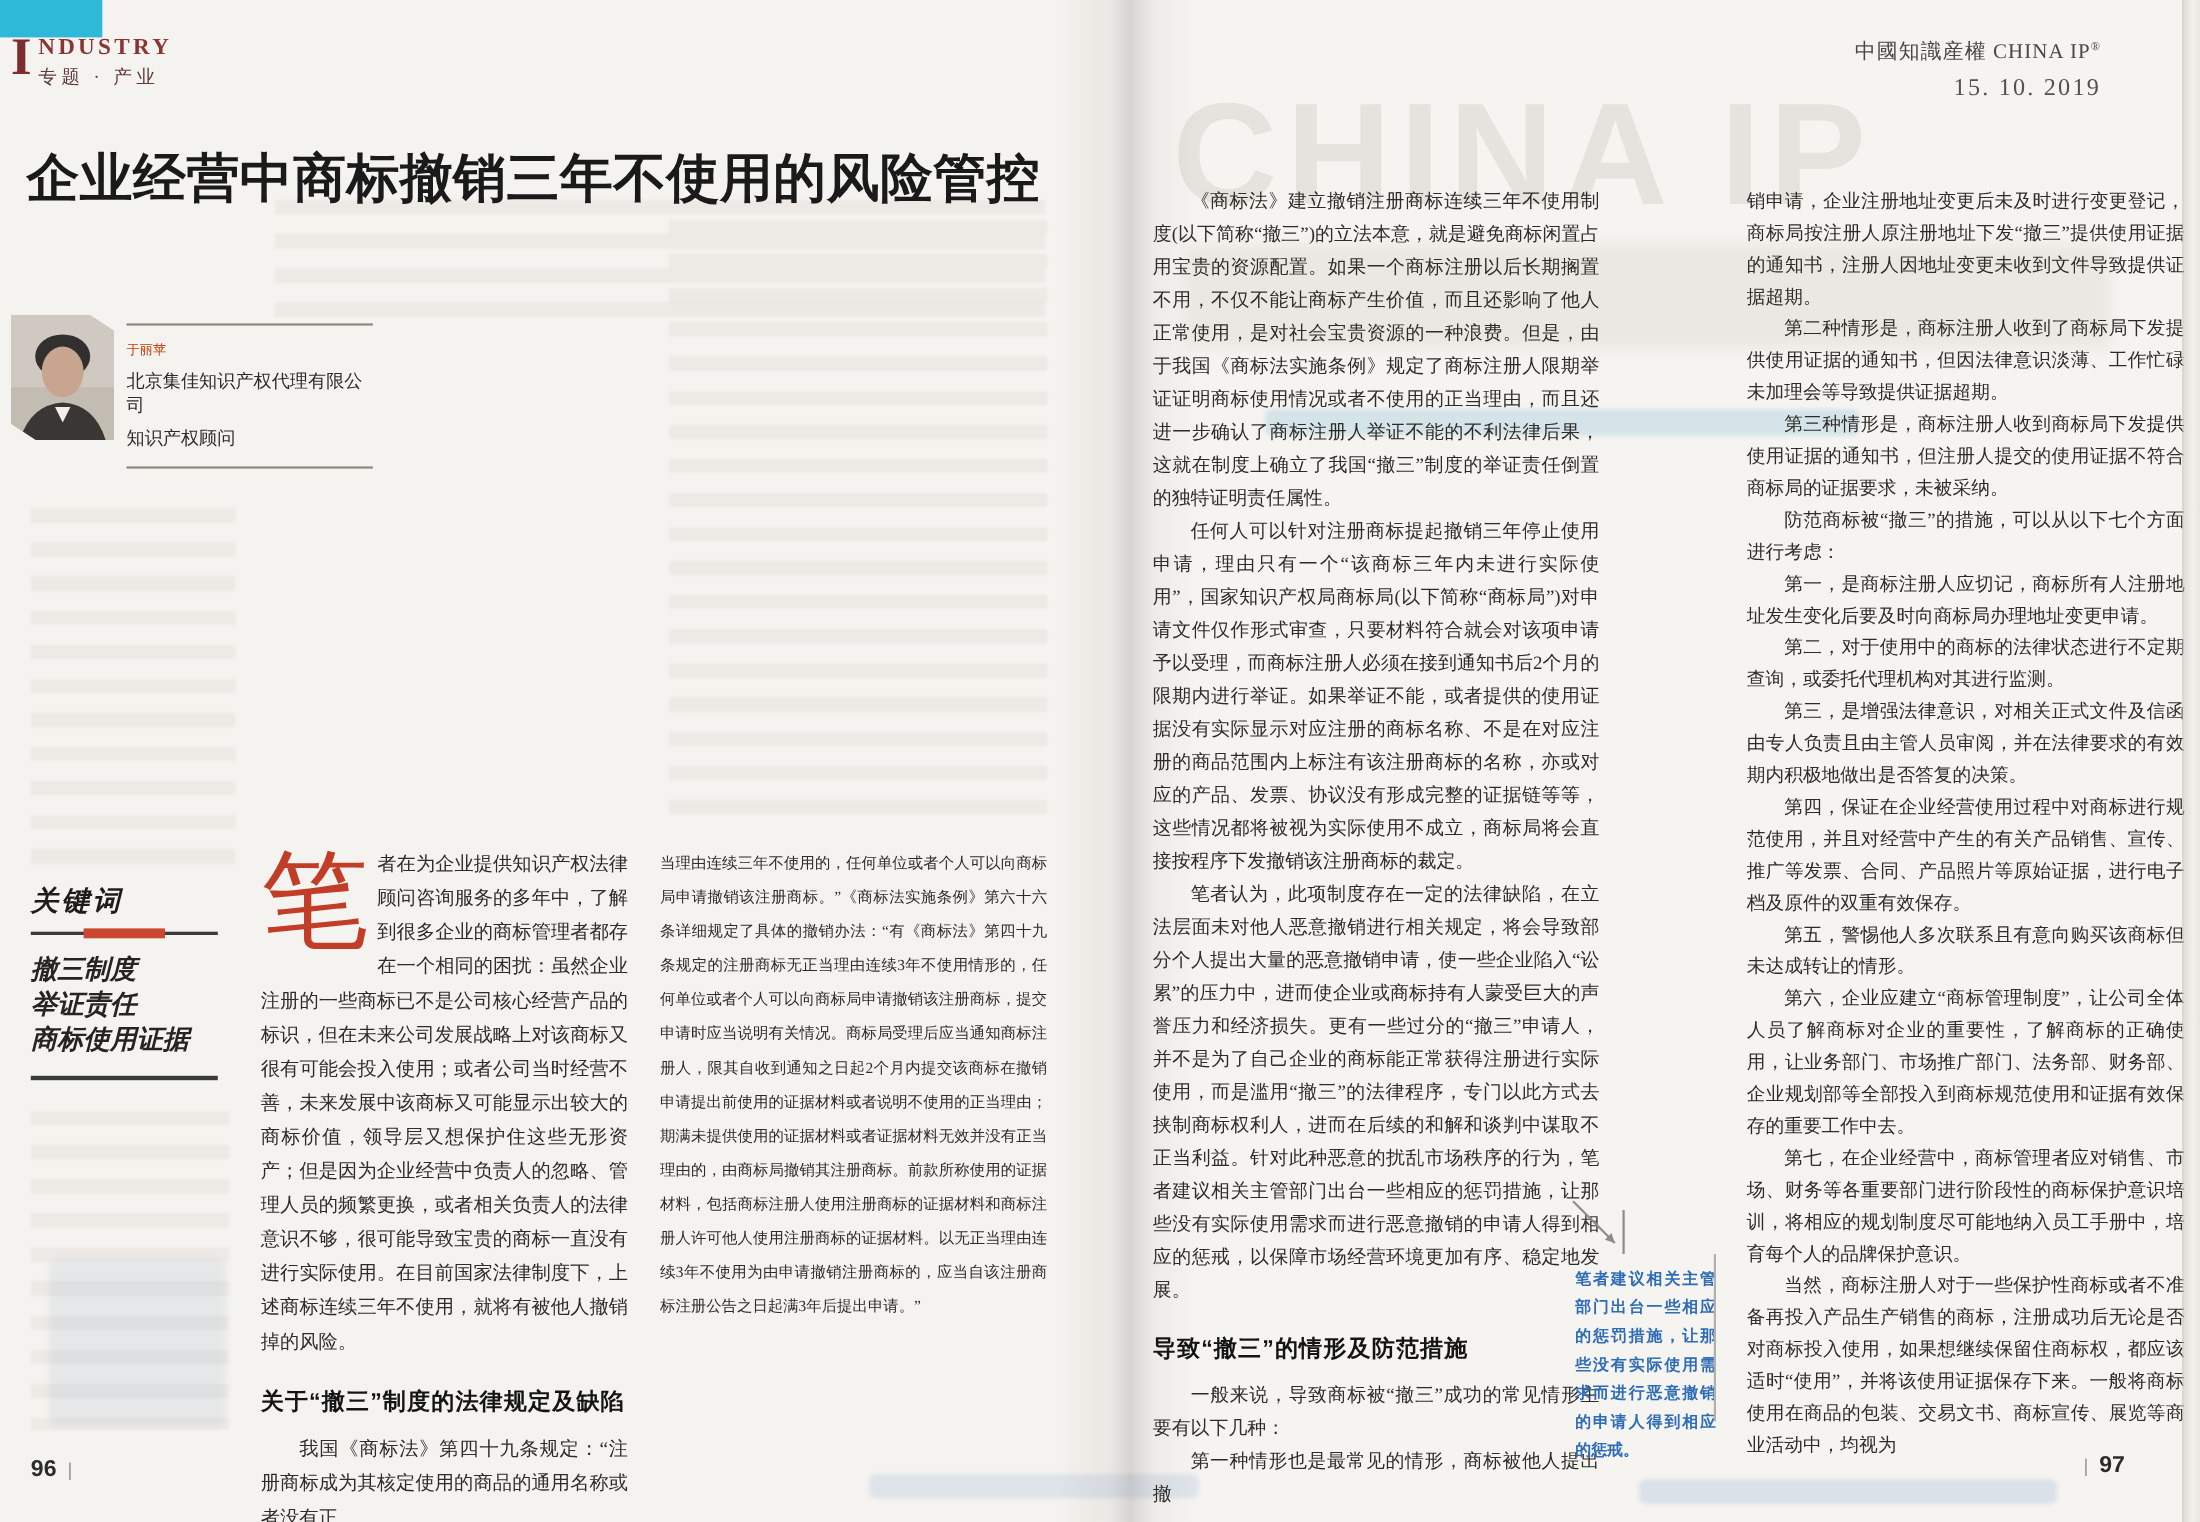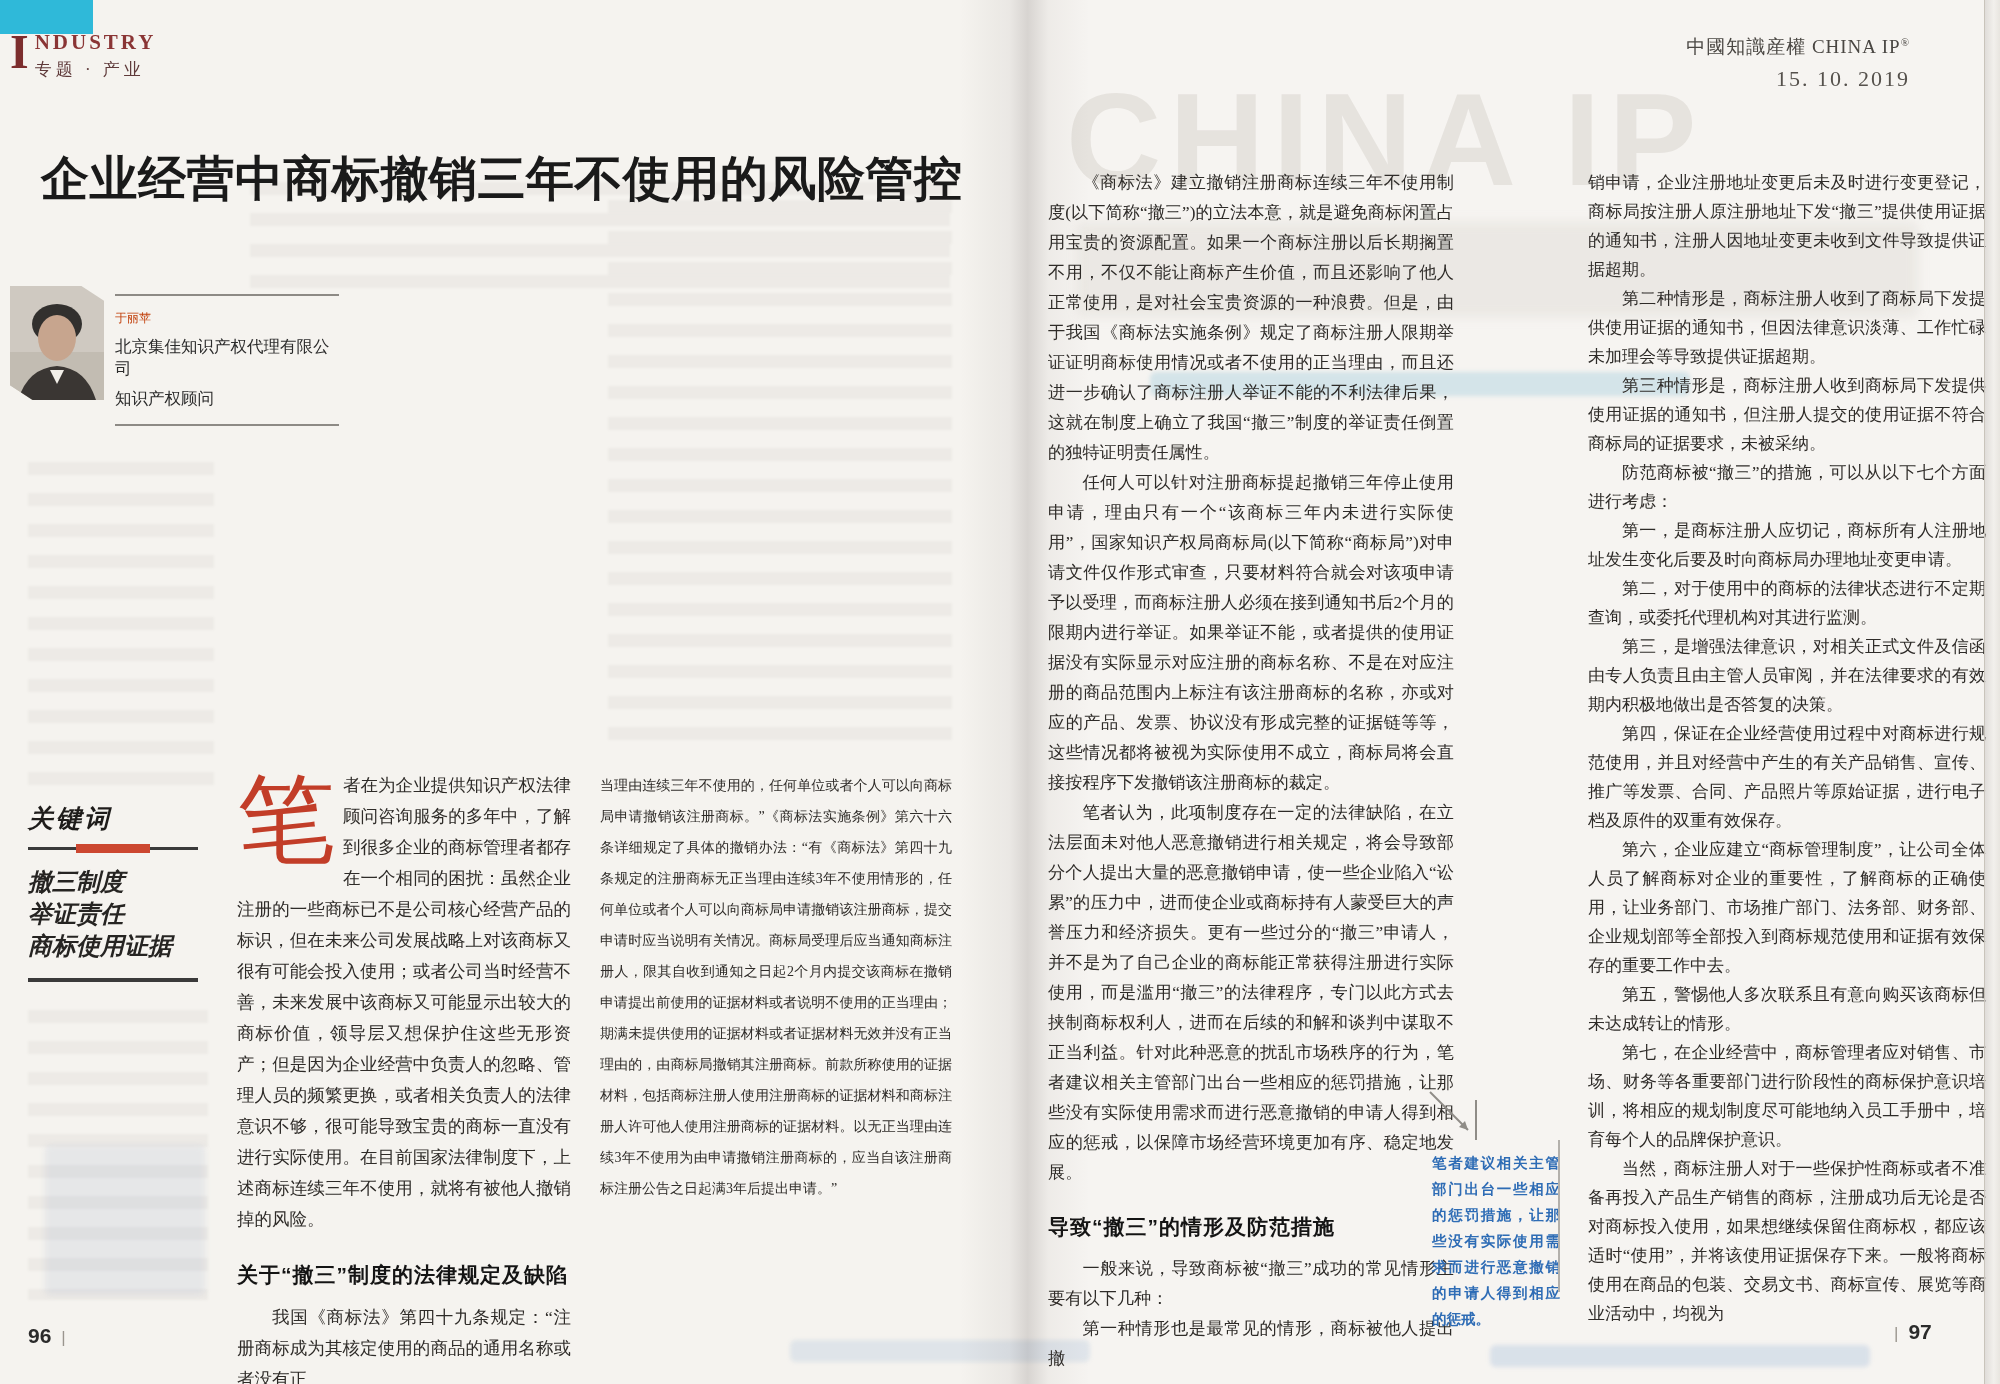--- a/index.html
+++ b/index.html
@@ -18,21 +18,21 @@
   .ghostbar{position:absolute;pointer-events:none;border-radius:6px;}
   .watermark{position:absolute;left:1066px;top:64px;font-family:Liberation Sans, sans-serif;
           font-weight:700;font-size:132px;letter-spacing:8px;color:rgba(168,160,148,.20);white-space:nowrap;}
 
   .cyan-block{position:absolute;left:0;top:0;width:93px;height:34px;background:#2fb9d9;}
   .eyebrow{position:absolute;left:10px;top:30px;display:flex;align-items:flex-start;}
   .eyebrow .big-i{font-family:"Liberation Serif","DejaVu Serif",serif;font-weight:700;font-size:48px;line-height:44px;color:#7c2d2d;margin-right:6px;}
   .eyebrow-en{font-family:"Liberation Serif","DejaVu Serif",serif;font-size:21px;letter-spacing:3px;color:#8a3535;font-weight:700;}
   .eyebrow-cn{font-size:17px;color:#5f3a3a;margin-top:3px;letter-spacing:4px;}
 
-  .title{position:absolute;left:24px;top:130px;margin:17px;font-family:Liberation Sans, sans-serif;
+  .title{position:absolute;left:24px;top:130px;margin:0;font-family:Liberation Sans, sans-serif;
          font-weight:900;font-size:48px;color:#1a1a1a;white-space:nowrap;letter-spacing:0.5px;}
 
   .author-photo{position:absolute;left:10px;top:286px;width:94px;height:114px;
          clip-path:polygon(0 0,76% 0,100% 13%,100% 100%,24% 100%,0 87%);}
   .author-block{position:absolute;left:115px;top:294px;width:224px;font-family:"Liberation Sans","DejaVu Sans",sans-serif;}
   .author-rule{height:2px;background:#8d8a85;}
   .author-name{font-size:12px;color:#c2410c;margin-top:14px;}
   .author-org{font-size:16.5px;color:#2b2b2b;margin-top:9px;}
   .author-role{font-size:16.5px;color:#2b2b2b;margin-top:8px;margin-bottom:14px;}
 
@@ -162,22 +162,22 @@
 
   <div class="col col-r2">
     <p>销申请，企业注册地址变更后未及时进行变更登记，商标局按注册人原注册地址下发“撤三”提供使用证据的通知书，注册人因地址变更未收到文件导致提供证据超期。</p>
     <p class="indent">第二种情形是，商标注册人收到了商标局下发提供使用证据的通知书，但因法律意识淡薄、工作忙碌未加理会等导致提供证据超期。</p>
     <p class="indent">第三种情形是，商标注册人收到商标局下发提供使用证据的通知书，但注册人提交的使用证据不符合商标局的证据要求，未被采纳。</p>
     <p class="indent">防范商标被“撤三”的措施，可以从以下七个方面进行考虑：</p>
     <p class="indent">第一，是商标注册人应切记，商标所有人注册地址发生变化后要及时向商标局办理地址变更申请。</p>
     <p class="indent">第二，对于使用中的商标的法律状态进行不定期查询，或委托代理机构对其进行监测。</p>
     <p class="indent">第三，是增强法律意识，对相关正式文件及信函由专人负责且由主管人员审阅，并在法律要求的有效期内积极地做出是否答复的决策。</p>
     <p class="indent">第四，保证在企业经营使用过程中对商标进行规范使用，并且对经营中产生的有关产品销售、宣传、推广等发票、合同、产品照片等原始证据，进行电子档及原件的双重有效保存。</p>
+    <p class="indent">第五，警惕他人多次联系且有意向购买该商标但未达成转让的情形。</p>
     <p class="indent">第六，企业应建立“商标管理制度”，让公司全体人员了解商标对企业的重要性，了解商标的正确使用，让业务部门、市场推广部门、法务部、财务部、企业规划部等全部投入到商标规范使用和证据有效保存的重要工作中去。</p>
-    <p class="indent">第五，警惕他人多次联系且有意向购买该商标但未达成转让的情形。</p>
     <p class="indent">第七，在企业经营中，商标管理者应对销售、市场、财务等各重要部门进行阶段性的商标保护意识培训，将相应的规划制度尽可能地纳入员工手册中，培育每个人的品牌保护意识。</p>
     <p class="indent">当然，商标注册人对于一些保护性商标或者不准备再投入产品生产销售的商标，注册成功后无论是否对商标投入使用，如果想继续保留住商标权，都应该适时“使用”，并将该使用证据保存下来。一般将商标使用在商品的包装、交易文书、商标宣传、展览等商业活动中，均视为</p>
   </div>
 
   <div class="pagenum pagenum-left">
     <span>96</span><span class="bar">|</span>
   </div>
   <div class="pagenum pagenum-right">
     <span class="bar">|</span><span>97</span>
   </div>

